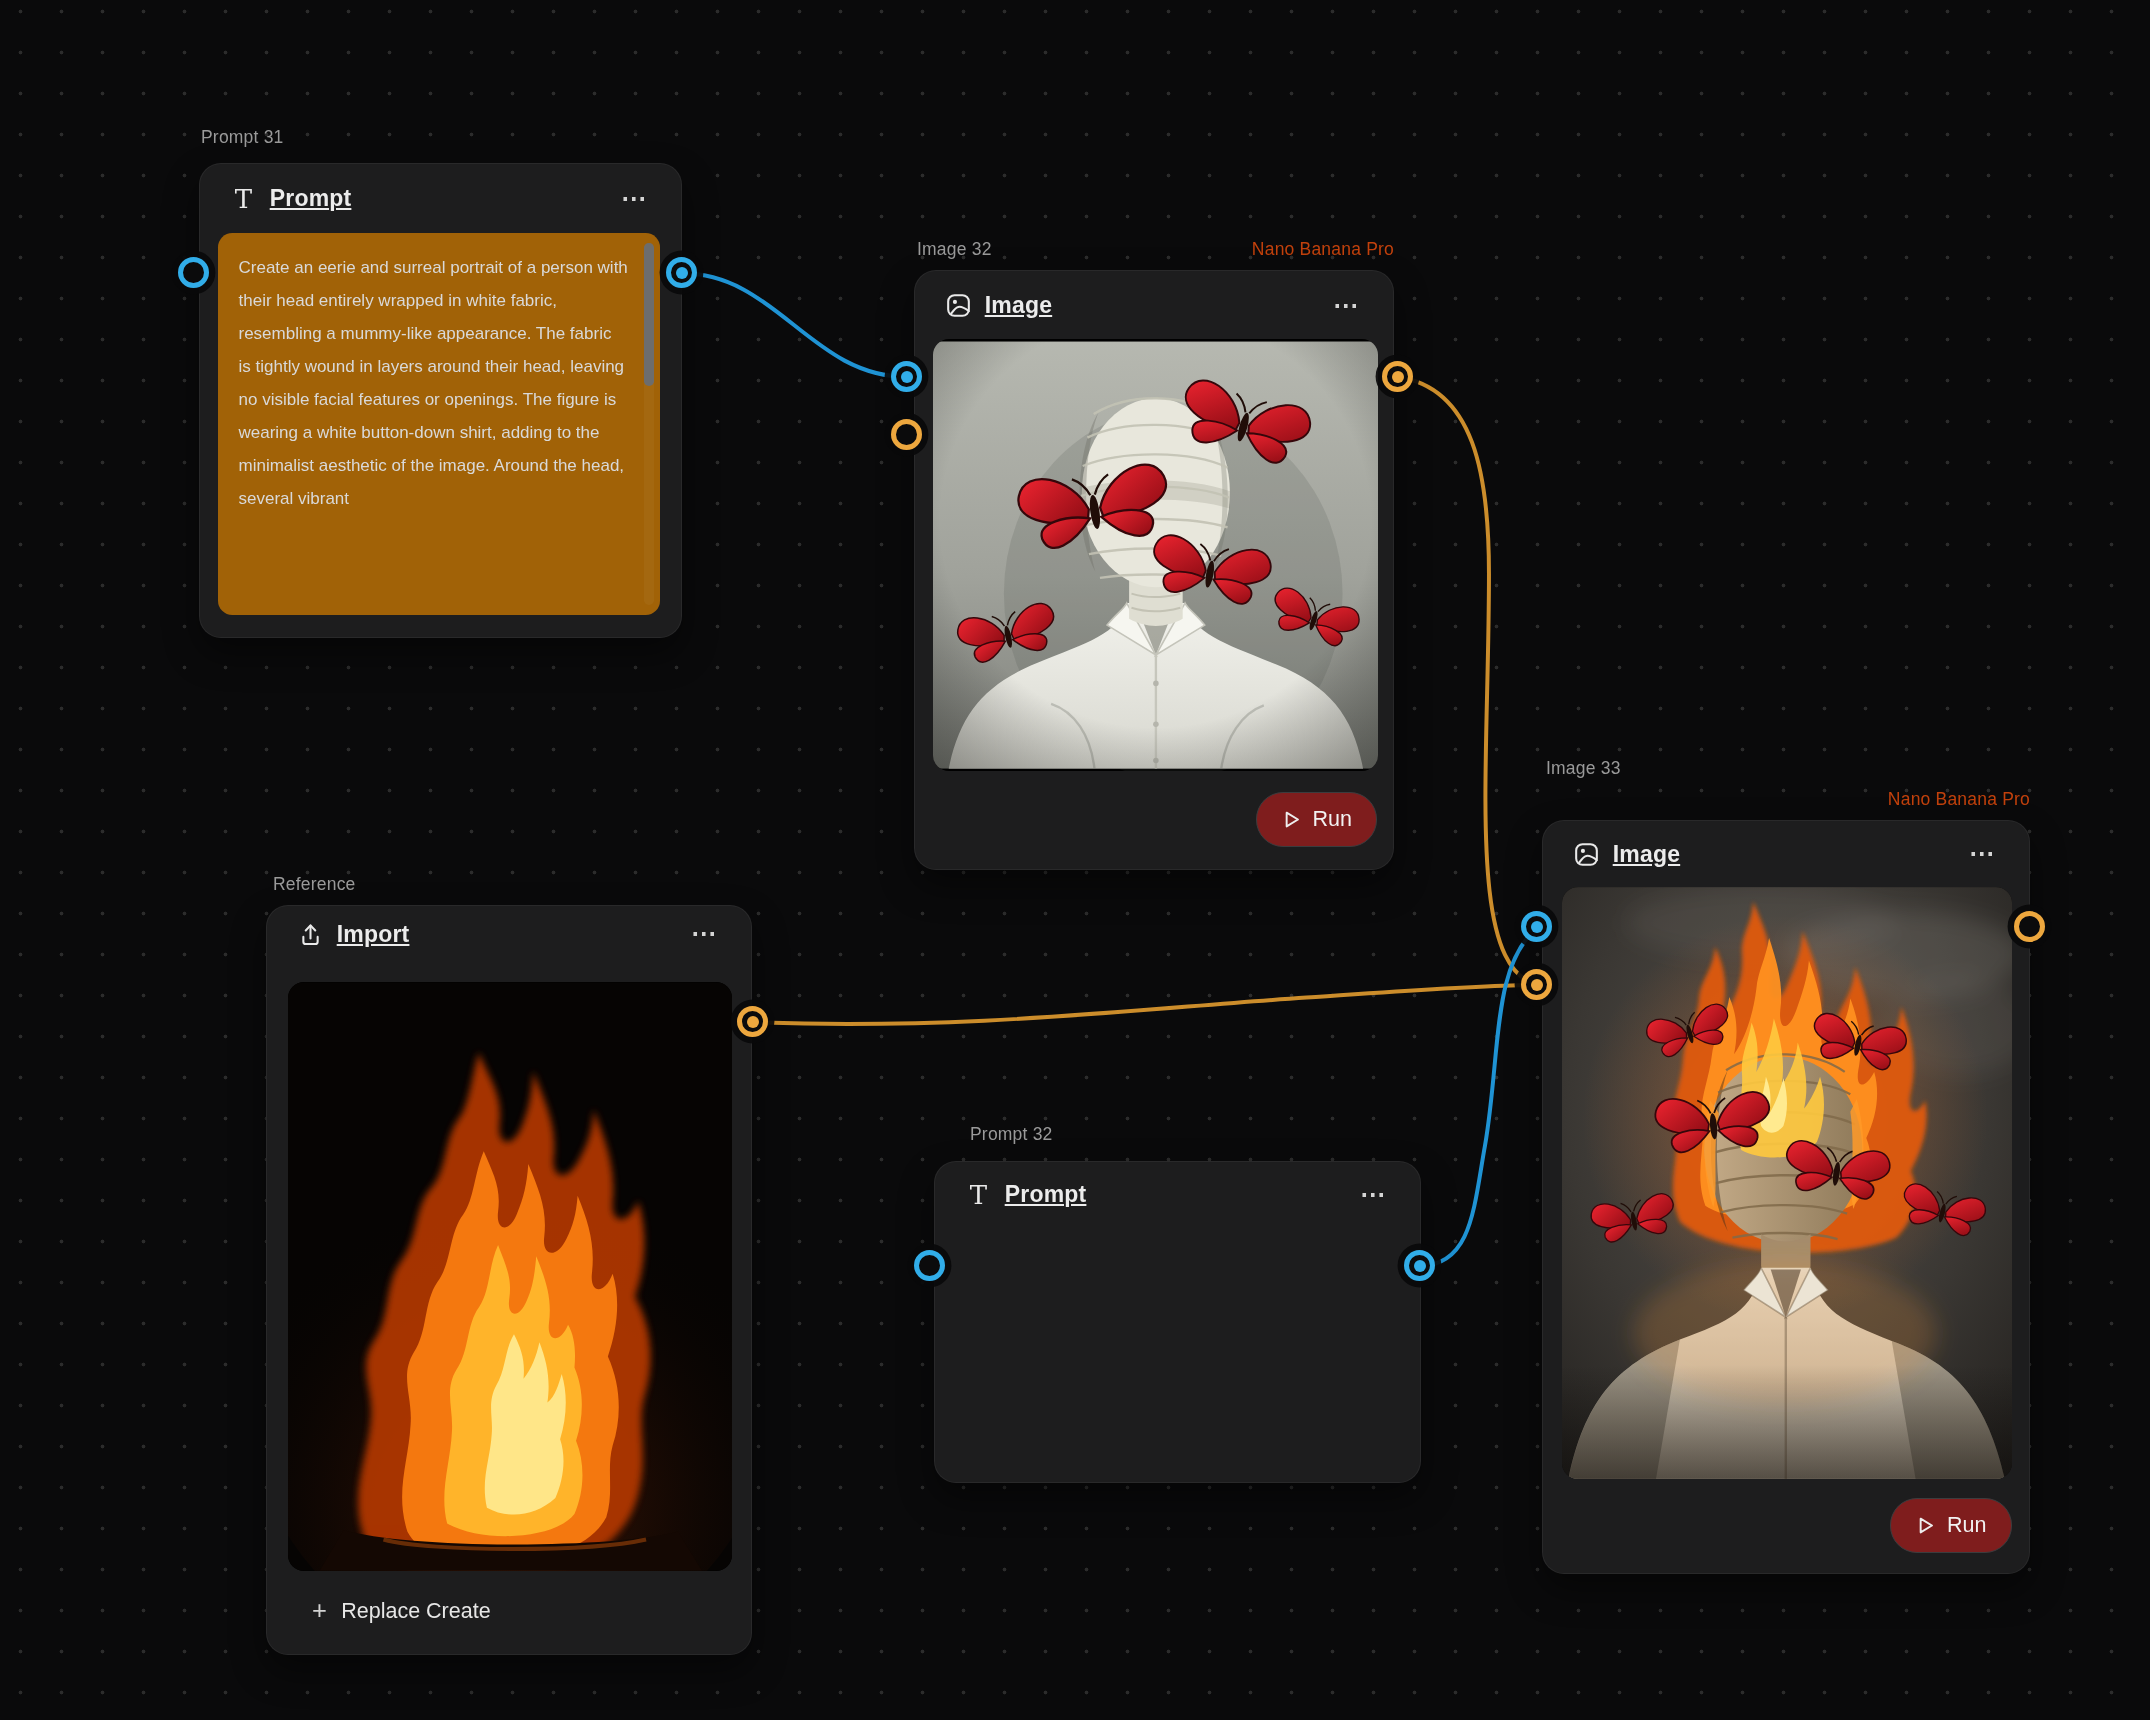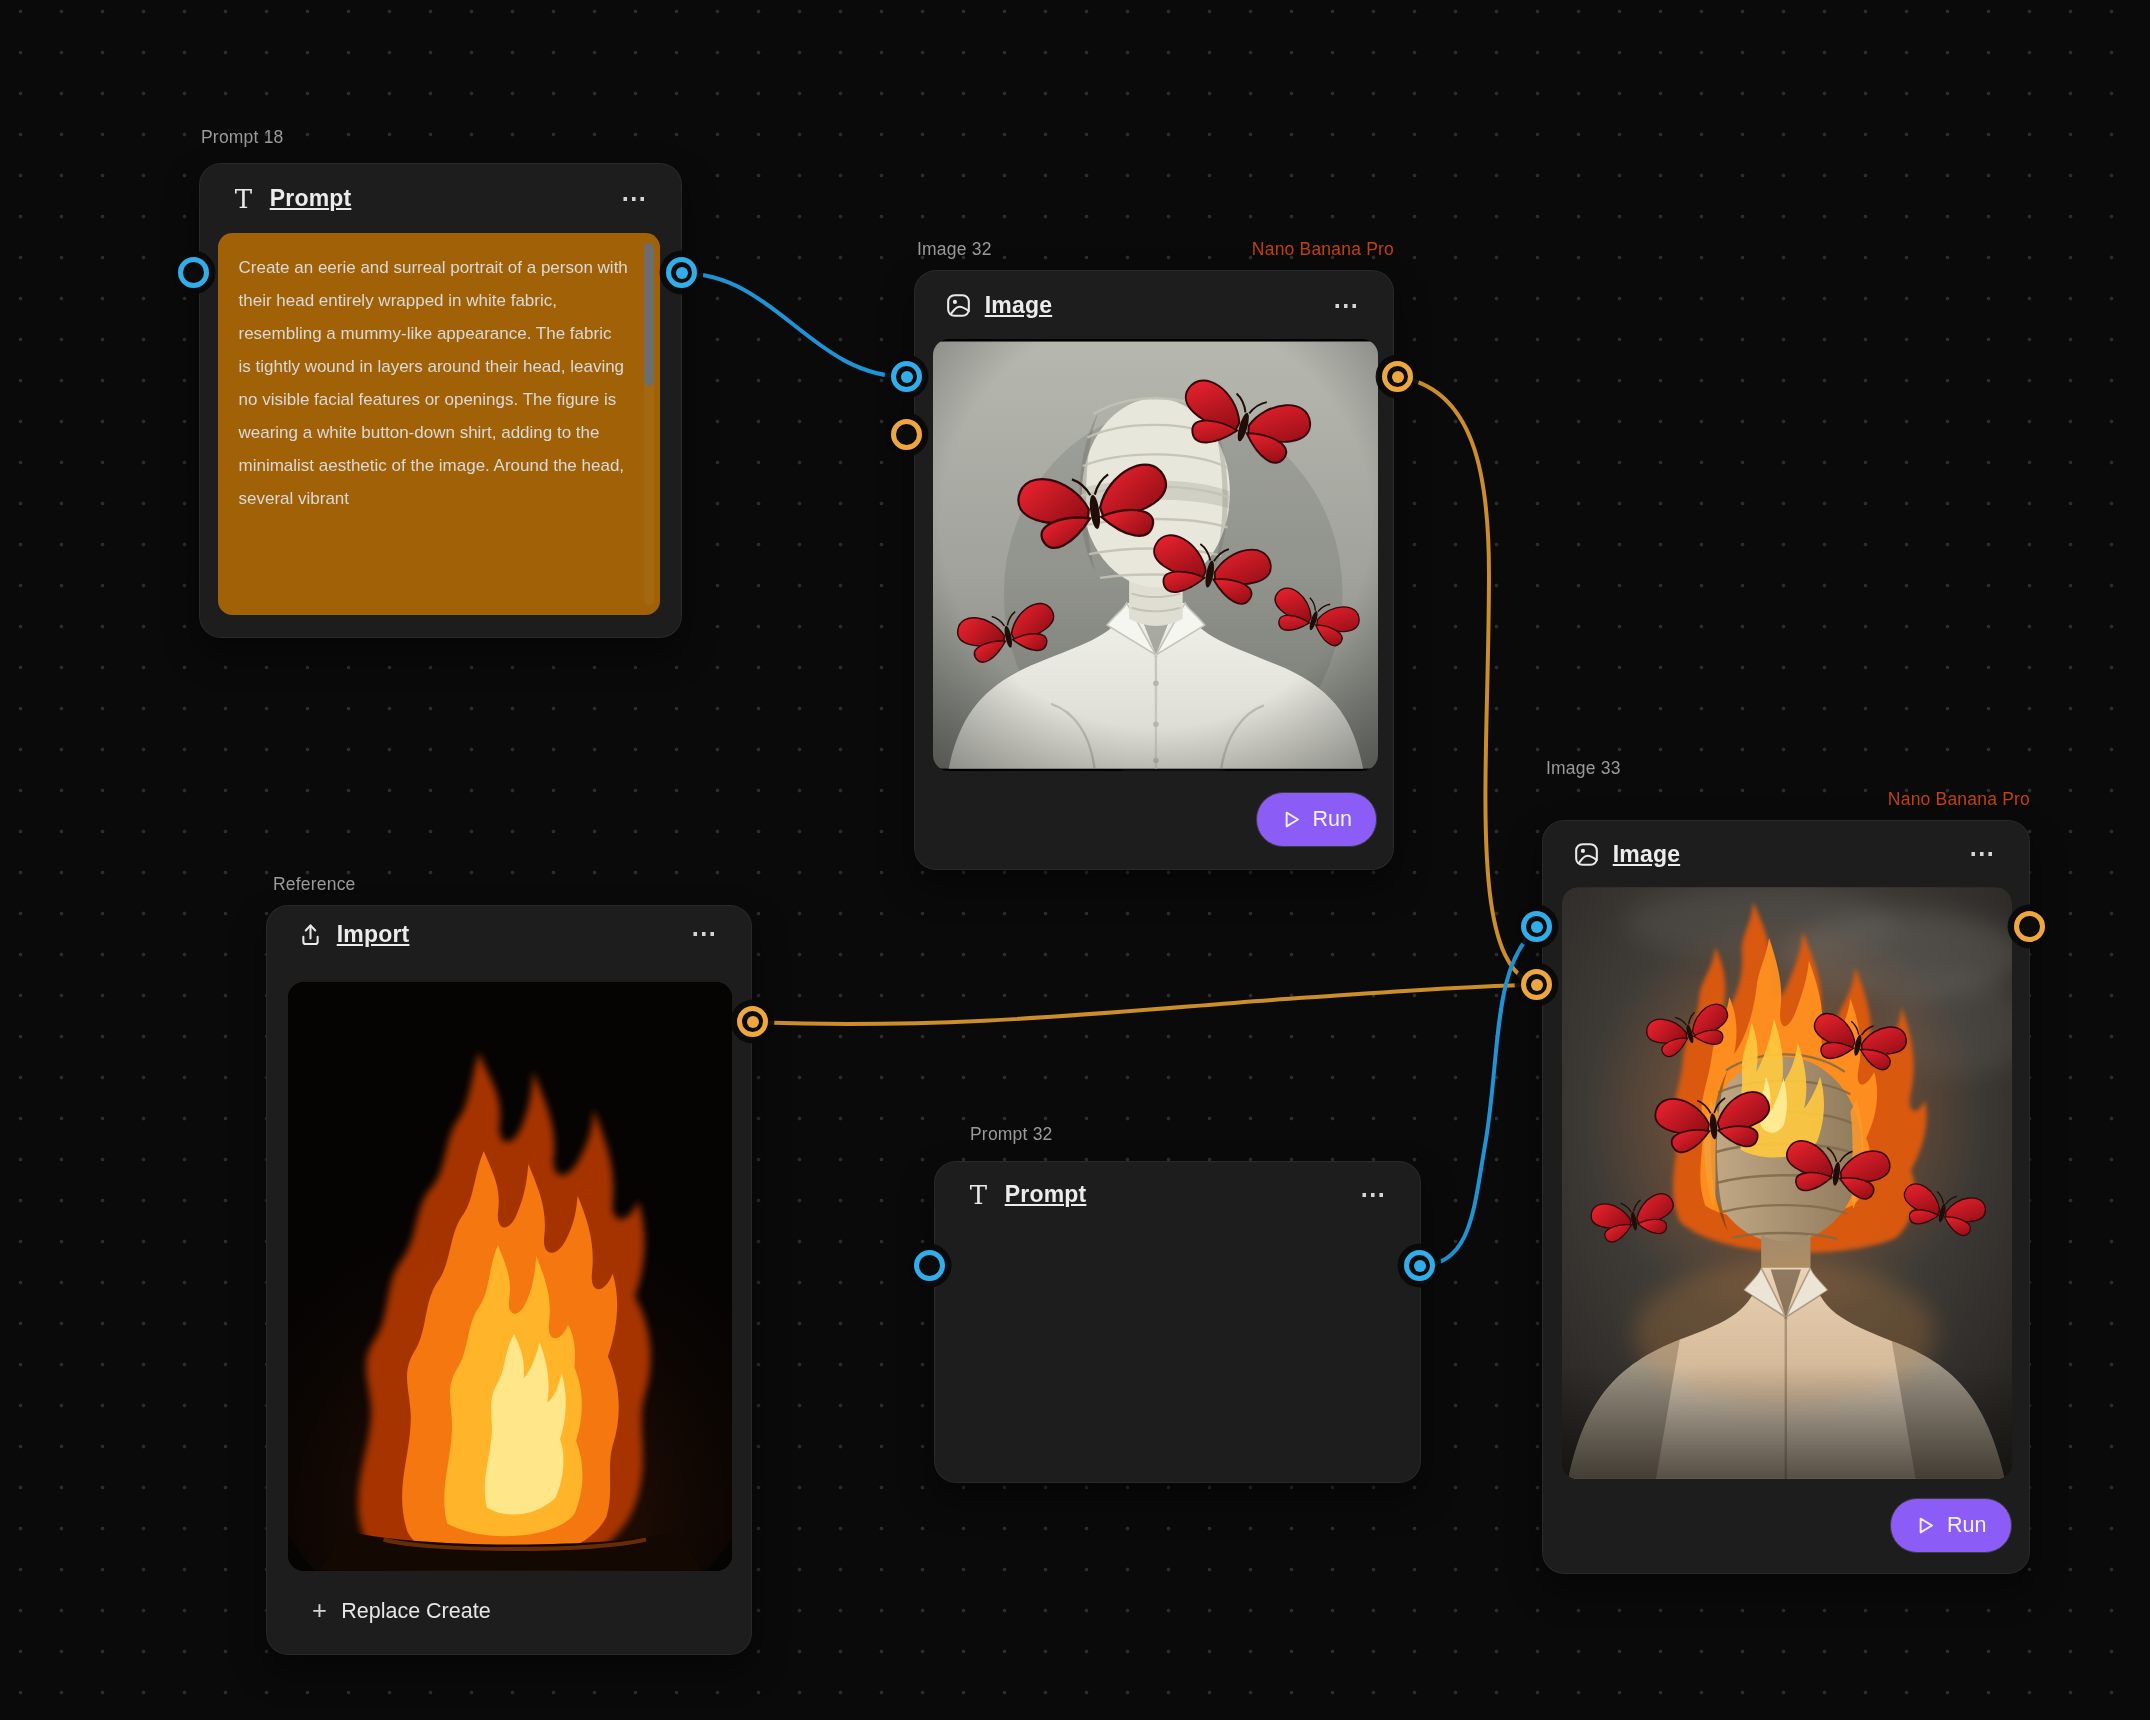--- a/index.html
+++ b/index.html
@@ -29,21 +29,21 @@
     font-size:17px;line-height:33px;color:#d9d9d9;
     padding:17.5px 32px 17.5px 21px;box-sizing:border-box;overflow:hidden;
   }
   .vtrack{position:absolute;top:9.6px;bottom:9.6px;right:6.4px;width:9.6px;border-radius:4.8px;background:rgba(255,255,255,.04);}
   .vthumb{position:absolute;top:0;left:0;width:9.6px;height:143px;border-radius:4.8px;background:#6d6d6d;}
   .photo{position:absolute;border-radius:16px;overflow:hidden;background:#000;}
   .photo svg{display:block;}
   .nfooter{position:absolute;left:0;right:0;bottom:0;display:flex;align-items:center;}
   .runbtn{
     display:flex;align-items:center;gap:11px;height:53px;padding:0 24px;
-    border-radius:27px;border:1.6px solid #3c3c3e;background:#8b5cf6;cursor:pointer;
+    border-radius:27px;border:1.6px solid #3c3c3e;background:#7f1d1d;cursor:pointer;
     font-size:21.5px;font-weight:500;color:#f2f2f2;
   }
   .replace-row{display:flex;align-items:center;gap:14.3px;cursor:pointer;}
   .plus-glyph{font-size:25.5px;font-weight:400;color:#d2d2d2;line-height:1;}
   .replace-label{font-size:21.5px;font-weight:500;color:#e6e6e6;}
   .port{position:absolute;z-index:3;width:21px;height:21px;border-radius:50%;
     background:#0b0b0c;box-shadow:0 0 0 6.4px rgba(9,9,10,.92);box-sizing:content-box;cursor:crosshair;}
   .port.blue{border:5.6px solid #31ade9;}
   .port.orange{border:5.6px solid #eda73e;}
   .port .dot{position:absolute;left:50%;top:50%;width:12px;height:12px;margin:-6px 0 0 -6px;border-radius:50%;}
@@ -70,21 +70,21 @@
   </defs>
 </svg>
 
 <svg class="wires" width="2151" height="1721" viewBox="0 0 2700 2160">
   <path d="M856,343 C975,343 1018,473 1139,473" fill="none" stroke="#1f93d4" stroke-width="5" stroke-linecap="round"></path>
   <path d="M1755,473 C1850,487 1869,595 1869,720 C1869,970 1840,1215 1930,1236" fill="none" stroke="#cc8d2b" stroke-width="5" stroke-linecap="round"></path>
   <path d="M945,1283 C1220,1293 1430,1266 1640,1252 C1760,1244 1848,1237 1930,1236" fill="none" stroke="#cc8d2b" stroke-width="5" stroke-linecap="round"></path>
   <path d="M1783,1589 C1848,1587 1850,1515 1864,1438 C1884,1322 1872,1212 1930,1164" fill="none" stroke="#1f93d4" stroke-width="5" stroke-linecap="round"></path>
 </svg>
 
-<div class="node-label" style="left:201px;top:127px">Prompt 18</div>
+<div class="node-label" style="left:201px;top:127px">Prompt 31</div>
 <div class="node" style="left:199px;top:163px;width:483px;height:475px">
   <div class="nhead">
     <span class="hicon">
         <span class="t-glyph">T</span>
       </span>
     <span class="ntitle">Prompt</span>
     <span class="nmenu">⋯</span>
   </div>
   <div class="textarea" style="margin:0 21px 0 17.5px;height:382px">
     <span>Create an eerie and surreal portrait of a person with their head entirely wrapped in white fabric, resembling a mummy-like appearance. The fabric is tightly wound in layers around their head, leaving no visible facial features or openings. The figure is wearing a white button-down shirt, adding to the minimalist aesthetic of the image. Around the head, several vibrant</span>

